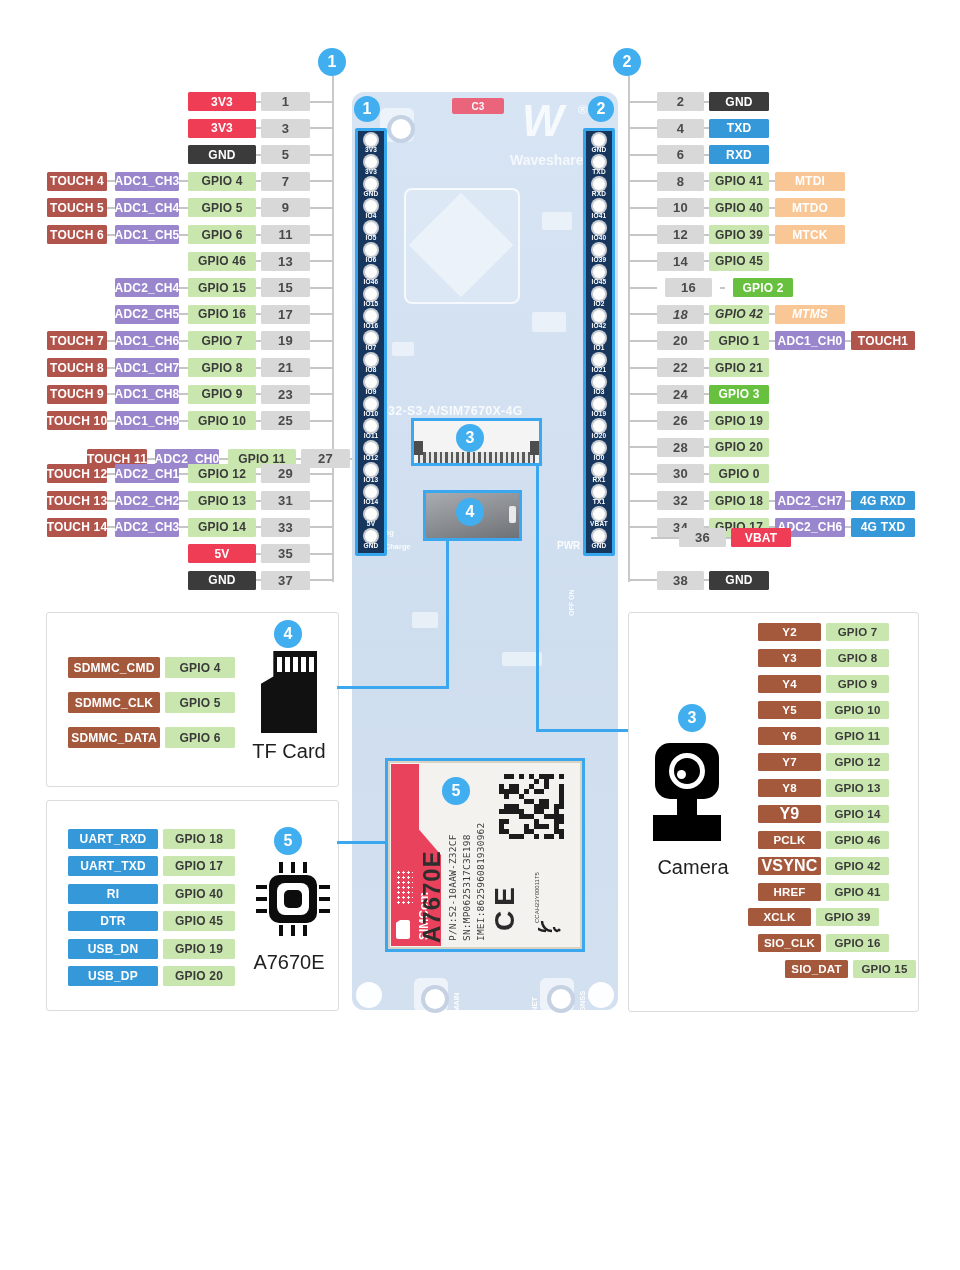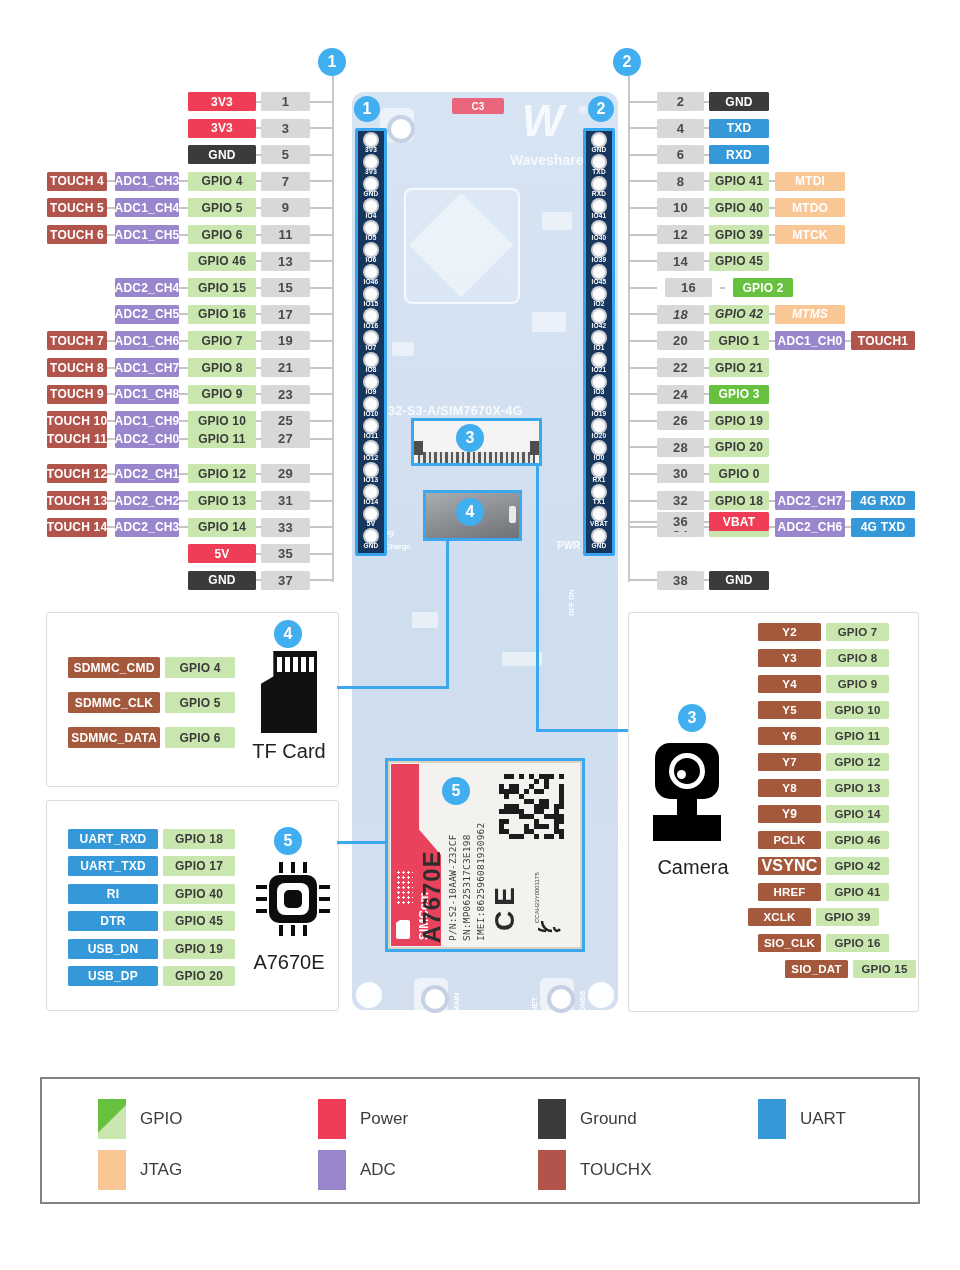--- a/index.html
+++ b/index.html
@@ -266,21 +266,21 @@
       <div class="prow left" style="top: 411.2px;">
         <div class="chip t-touch w-touch">TOUCH 10</div>
         <div class="dash" style="width: 8px;"></div>
         <div class="chip t-adc w-adc">ADC1_CH9</div>
         <div class="dash" style="width: 9px;"></div>
         <div class="chip t-gpio w-main">GPIO 10</div>
         <div class="dash" style="width: 5px;"></div>
         <div class="chip t-num w-num">25</div>
         <div class="stub-l"></div>
       </div>
-      <div class="prow left" style="top: 429px;">
+      <div class="prow left" style="top: 449px; margin-left: 40px;">
         <div class="chip t-touch w-touch">TOUCH 11</div>
         <div class="dash" style="width: 8px;"></div>
         <div class="chip t-adc w-adc">ADC2_CH0</div>
         <div class="dash" style="width: 9px;"></div>
         <div class="chip t-gpio w-main">GPIO 11</div>
         <div class="dash" style="width: 5px;"></div>
         <div class="chip t-num w-num">27</div>
         <div class="stub-l"></div>
       </div>
       <div class="prow left" style="top: 464.4px;">
@@ -442,21 +442,21 @@
       <div class="prow right" style="top: 517.6px;">
         <div class="stub-r"></div>
         <div class="chip t-num w-num-r">34</div>
         <div class="dash" style="width: 5px;"></div>
         <div class="chip t-gpio w-main-r">GPIO 17</div>
         <div class="dash" style="width: 6px;"></div>
         <div class="chip t-adc w-ext1">ADC2_CH6</div>
         <div class="dash" style="width: 6px;"></div>
         <div class="chip t-uart w-ext2">4G TXD</div>
       </div>
-      <div class="prow right" style="top: 512px;">
+      <div class="prow right" style="top: 528px; padding-left: 22px;">
         <div class="stub-r"></div>
         <div class="chip t-num w-num-r">36</div>
         <div class="dash" style="width: 5px;"></div>
         <div class="chip t-power w-main-r">VBAT</div>
       </div>
       <div class="prow right" style="top: 570.8px;">
         <div class="stub-r"></div>
         <div class="chip t-num w-num-r">38</div>
         <div class="dash" style="width: 5px;"></div>
         <div class="chip t-ground w-main-r">GND</div>
@@ -956,21 +956,21 @@
         </div>
         <div class="panel-row" style="top: 139.75px; left: 129px;">
           <div class="chip t-brown" style="width: 63px; height: 18px; font-size: 11.5px;">Y7</div>
           <div class="chip t-gpio" style="width: 63px; height: 18px; margin-left: 5px; font-size: 11.5px;">GPIO 12</div>
         </div>
         <div class="panel-row" style="top: 165.7px; left: 129px;">
           <div class="chip t-brown" style="width: 63px; height: 18px; font-size: 11.5px;">Y8</div>
           <div class="chip t-gpio" style="width: 63px; height: 18px; margin-left: 5px; font-size: 11.5px;">GPIO 13</div>
         </div>
         <div class="panel-row" style="top: 191.65px; left: 129px;">
-          <div class="chip t-brown" style="width: 63px; height: 18px; font-size: 12px;">Y9</div>
+          <div class="chip t-brown" style="width: 63px; height: 18px; font-size: 16px;">Y9</div>
           <div class="chip t-gpio" style="width: 63px; height: 18px; margin-left: 5px; font-size: 11.5px;">GPIO 14</div>
         </div>
         <div class="panel-row" style="top: 217.6px; left: 129px;">
           <div class="chip t-brown" style="width: 63px; height: 18px; font-size: 11.5px;">PCLK</div>
           <div class="chip t-gpio" style="width: 63px; height: 18px; margin-left: 5px; font-size: 11.5px;">GPIO 46</div>
         </div>
         <div class="panel-row" style="top: 243.55px; left: 129px;">
           <div class="chip t-brown" style="width: 63px; height: 18px; font-size: 16px;">VSYNC</div>
           <div class="chip t-gpio" style="width: 63px; height: 18px; margin-left: 5px; font-size: 11.5px;">GPIO 42</div>
         </div>
@@ -994,29 +994,13 @@
     <div id="camicon">
       <div class="head">
           <div class="lens"></div>
         </div>
       <div class="neck"></div>
       <div class="base"></div>
     </div>
     <div class="pcaption" id="camera-cap">Camera</div>
   </div>
 
-  <div id="legend">
-      <div class="lg-swatch dual" style="left: 56px; top: 20px;"></div>
-      <div class="lg-label" style="left: 98px; top: 30px;">GPIO</div>
-      <div class="lg-swatch t-power" style="left: 276px; top: 20px;"></div>
-      <div class="lg-label" style="left: 318px; top: 30px;">Power</div>
-      <div class="lg-swatch t-ground" style="left: 496px; top: 20px;"></div>
-      <div class="lg-label" style="left: 538px; top: 30px;">Ground</div>
-      <div class="lg-swatch t-uart" style="left: 716px; top: 20px;"></div>
-      <div class="lg-label" style="left: 758px; top: 30px;">UART</div>
-      <div class="lg-swatch t-jtag" style="left: 56px; top: 71px;"></div>
-      <div class="lg-label" style="left: 98px; top: 81px;">JTAG</div>
-      <div class="lg-swatch t-adc" style="left: 276px; top: 71px;"></div>
-      <div class="lg-label" style="left: 318px; top: 81px;">ADC</div>
-      <div class="lg-swatch t-touch" style="left: 496px; top: 71px;"></div>
-      <div class="lg-label" style="left: 538px; top: 81px;">TOUCHX</div>
-    </div>
 </div>
 
 </body></html>

